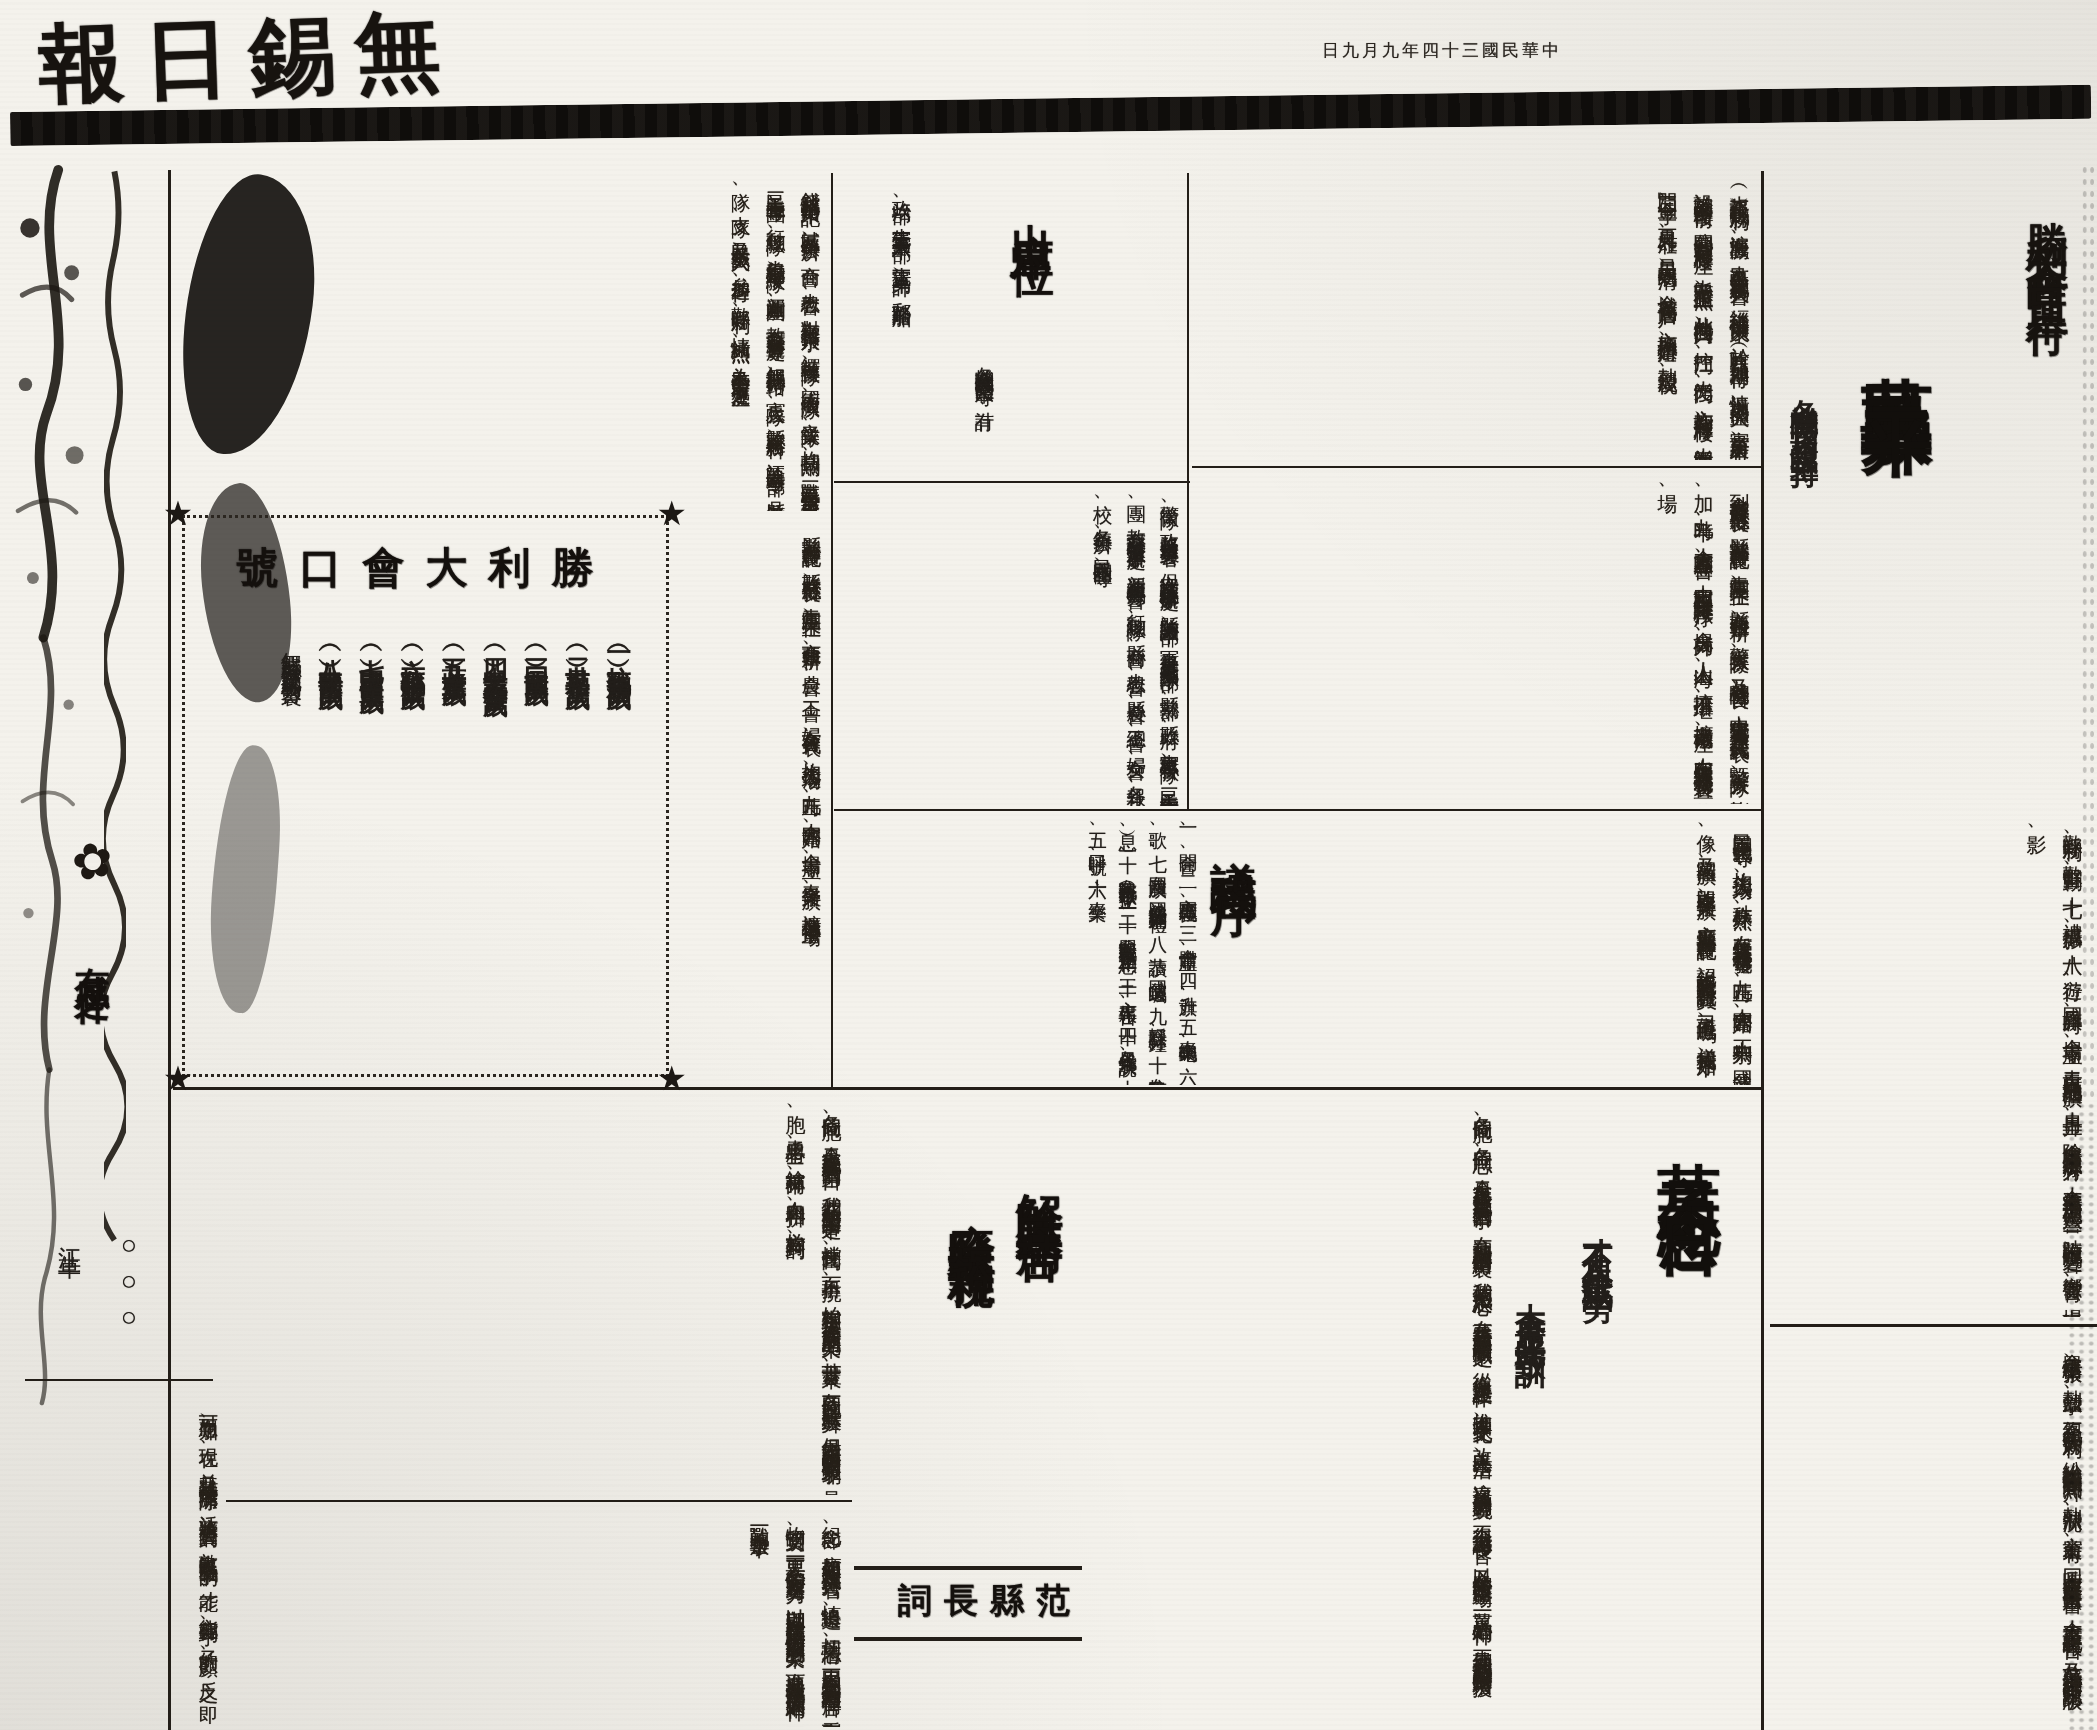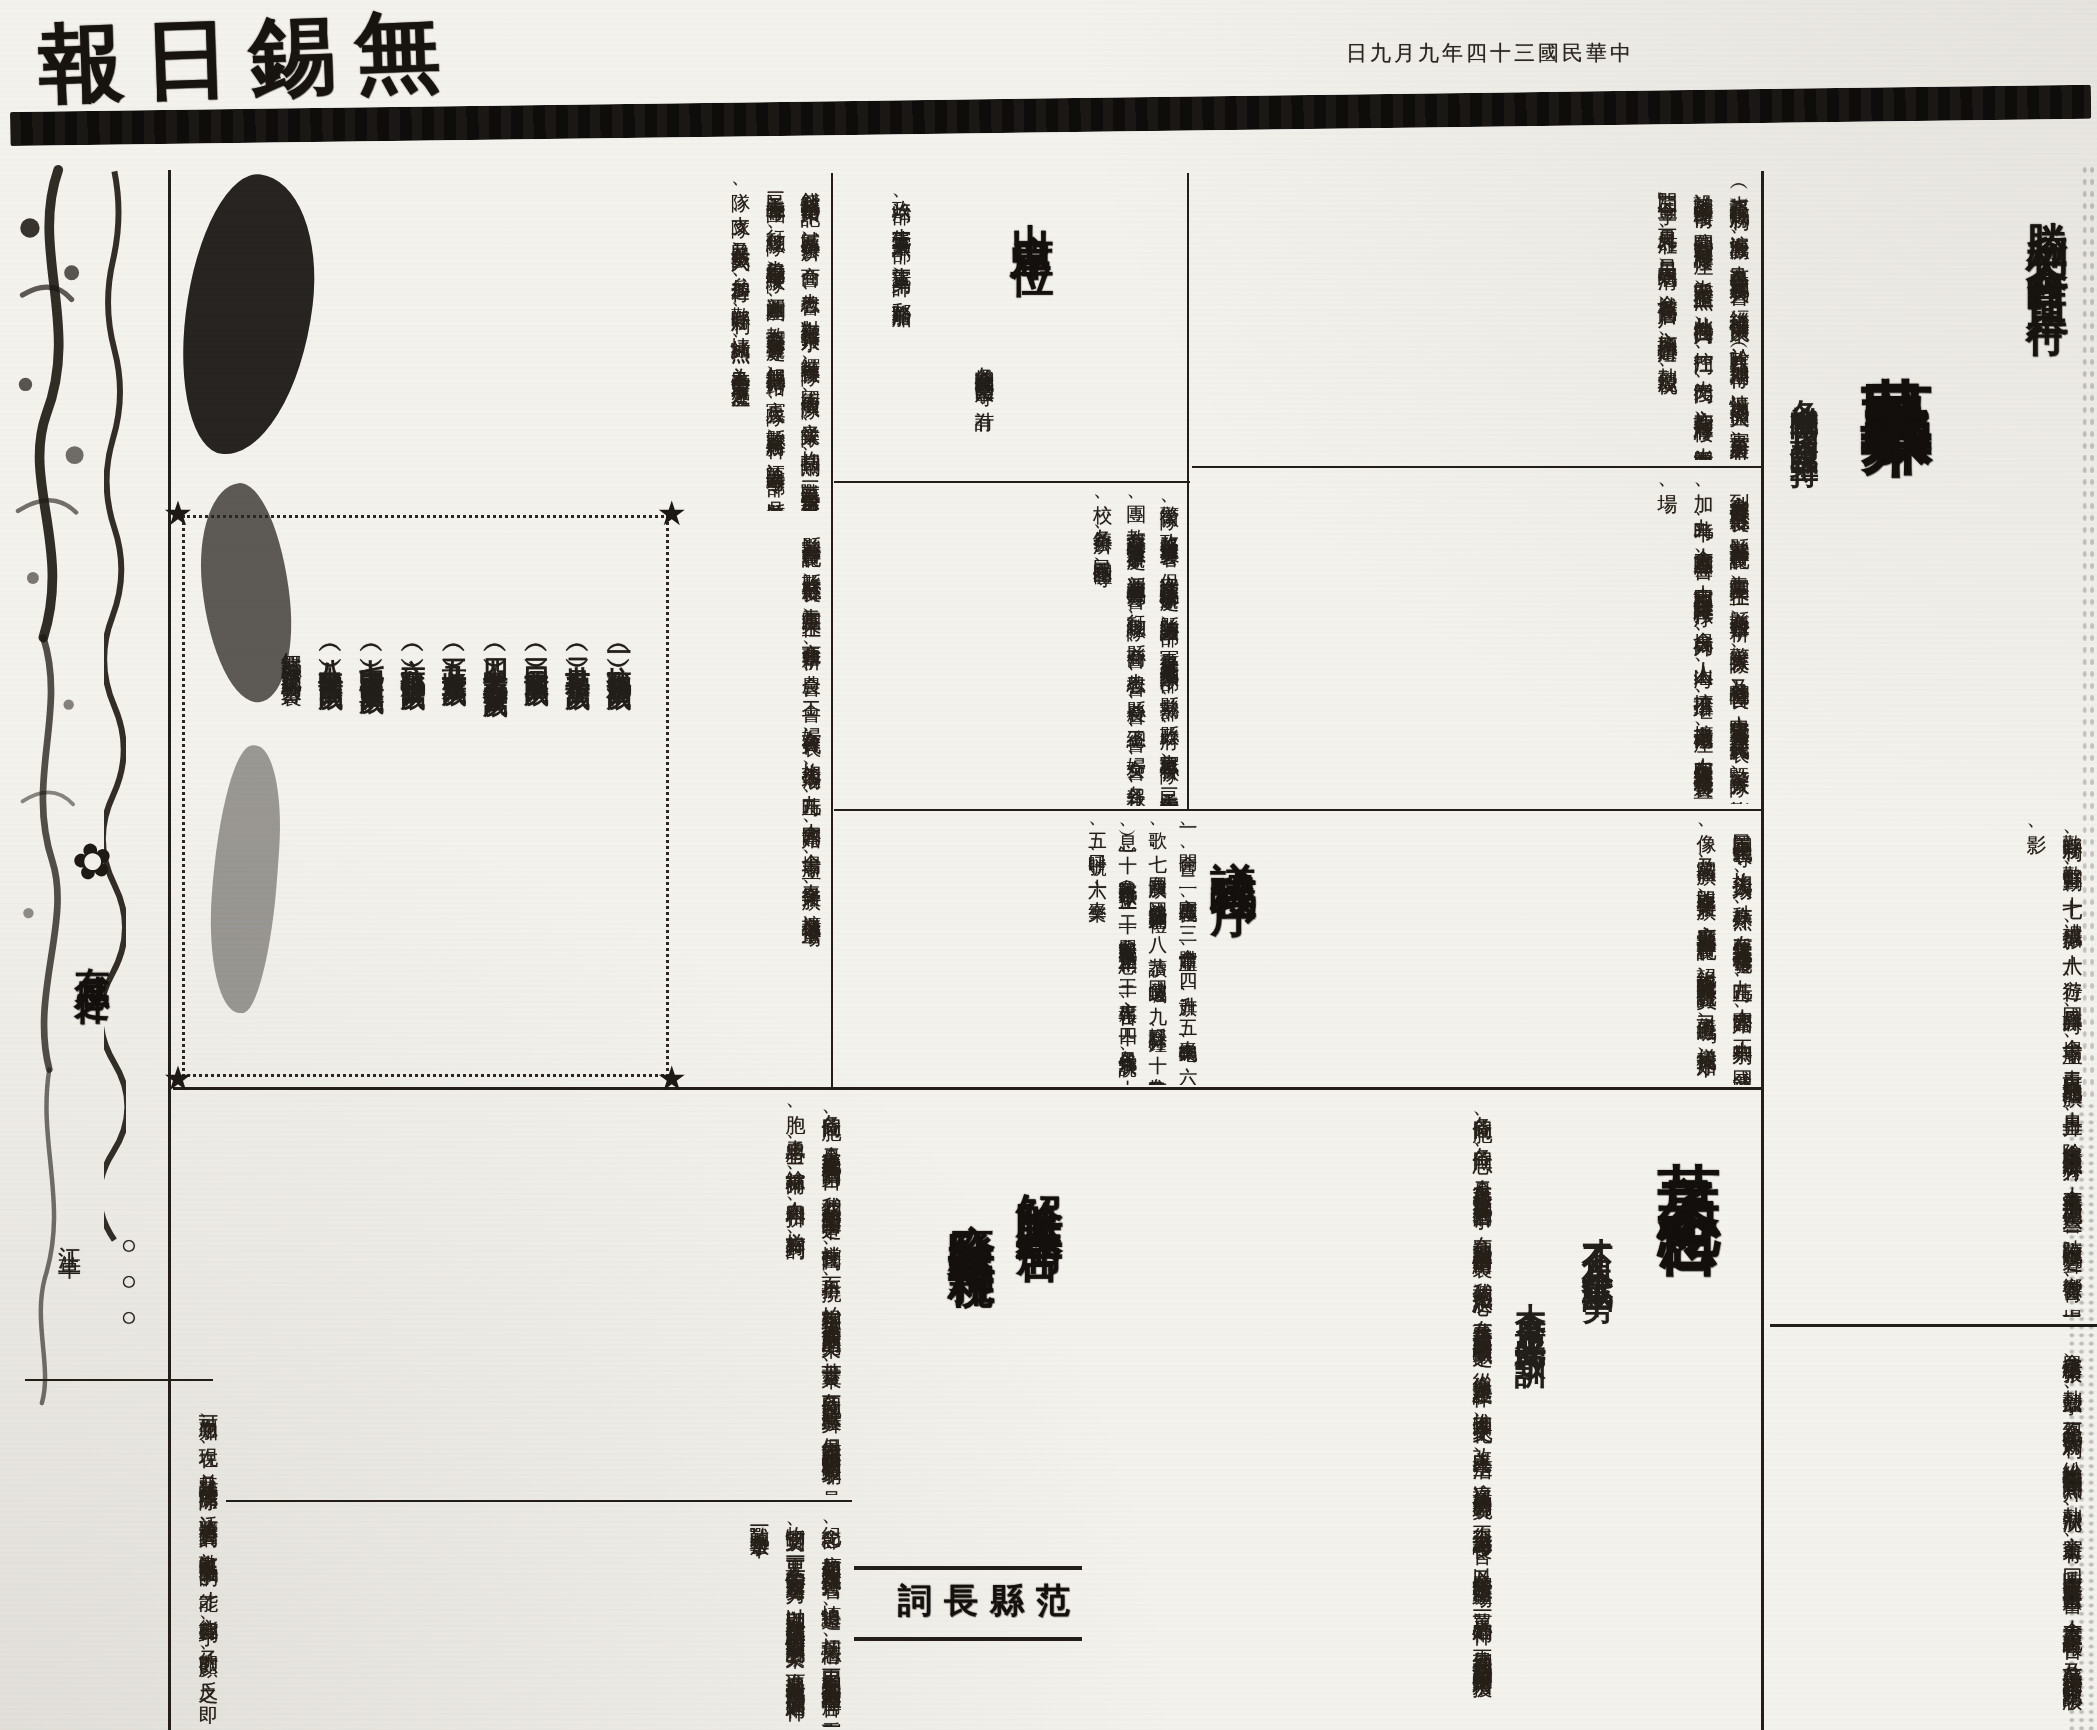--- a/index.html
+++ b/index.html
@@ -25,21 +25,21 @@
   #slogan-box{border:3.7px dotted #2b2620;}
   .blob{background:#15120f;}
 </style>
 </head>
 <body>
 
 <div id="page">
 
   <div class="abs rtl ink-heavy" style="left:13.4px;top:0px;width:447px;font-size:86px;font-weight:700;letter-spacing:19.4px;transform:rotate(-2deg);color:#17130f;">無錫日報</div>
 
-  <div class="abs rtl ink" style="left:1217px;top:39px;width:417px;font-size:21px;letter-spacing:3px;color:#2b2620;">中華民國三十四年九月九日</div>
+  <div class="abs rtl ink" style="left:1145px;top:39px;width:417px;font-size:17px;letter-spacing:3px;color:#2b2620;">中華民國三十四年九月九日</div>
 
   <div class="abs" style="left:10.4px;top:112px;width:2081px;height:34px;background:#0f0d0b;transform:rotate(-0.75deg);transform-origin:left top;border-radius:2.2px;
               background-image:repeating-linear-gradient(90deg, rgba(60,55,50,.25) 0 10.4px, transparent 10.4px 22.3px);"></div>
 
   <svg class="abs" style="left:0;top:161px;" width="112" height="1251" viewBox="0 0 150 1680">
     <g stroke="#1b1712" fill="none" stroke-linecap="round">
       <path d="M78,12 C40,120 108,220 62,340 C30,430 96,520 58,640" stroke-width="13" opacity=".9"></path>
       <path d="M58,640 C90,740 34,830 70,940 C96,1020 40,1120 66,1220" stroke-width="9" opacity=".75"></path>
       <path d="M66,1220 C50,1320 92,1400 60,1500 C44,1560 70,1620 56,1668" stroke-width="6" opacity=".6"></path>
       <path d="M30,180 q40,-24 66,6" stroke-width="7" opacity=".7"></path>
@@ -113,20 +113,21 @@
   <div class="abs v body-text ink" style="left:332px;top:177px;width:495px;height:334px;font-size:19.4px;">錢武慨捐輸始末記、城區各鎮公所、商會、忠教會、對來賓招待茶水、鑼鼓宣傳隊、國術表演隊、音樂隊、均甚熱鬧、三戰區司令長官司令部、三民主義青年團、行動總隊、忠義行動軍縱隊、新運劇團、教育廳蘇省督導處、無錫縣招待站、憲兵隊、縣政府軍務科、江陰要塞司令部、吳縣第六區隊、支隊、及民眾數萬人、參加遊行、歡呼勝利、情緒熱烈、為本邑空前未有之盛況、</div>
 
   <div class="abs v body-text ink" style="left:670px;top:521px;width:158px;height:548px;font-size:19.4px;">縣黨部薛書記長、縣政府范縣長、青年團吳主任、商會張莘耕、農會、工會、婦女會各代表、均先後蒞場、九時正、大會開始、全場肅立、奏樂昇旗、擴音機傳播全場、</div>
 
   <div class="abs" id="slogan-box" style="left:182px;top:515px;width:481px;height:556px;">
     <span class="star" style="left:-22.3px;top:-25px;">★</span>
     <span class="star" style="right:-21px;top:-25px;">★</span>
     <span class="star" style="left:-22.3px;bottom:-24px;">★</span>
     <span class="star" style="right:-21px;bottom:-24px;">★</span>
 
+    <div class="rtl ink-heavy" style="margin-top:22.3px;text-align:center;font-size:42px;font-weight:900;letter-spacing:21px;color:#14100d;">勝利大會口號</div>
 
     <div class="abs v" style="right:22.3px;top:118px;height:422px;">
       <div class="ink" style="font-size:24.6px;letter-spacing:3.7px;margin:0 8.2px;font-weight:700;">（一）抗戰勝利萬歲</div>
       <div class="ink" style="font-size:24.6px;letter-spacing:3.7px;margin:0 8.2px;font-weight:700;">（二）世界和平萬歲</div>
       <div class="ink" style="font-size:24.6px;letter-spacing:3.7px;margin:0 8.2px;font-weight:700;">（三）同盟國萬歲</div>
       <div class="ink" style="font-size:24.6px;letter-spacing:3.7px;margin:0 8.2px;font-weight:700;">（四）中美英蘇合作萬歲</div>
       <div class="ink" style="font-size:24.6px;letter-spacing:3.7px;margin:0 8.2px;font-weight:700;">（五）蔣主席萬歲</div>
       <div class="ink" style="font-size:24.6px;letter-spacing:3.7px;margin:0 8.2px;font-weight:700;">（六）抗戰將士萬歲</div>
       <div class="ink" style="font-size:24.6px;letter-spacing:3.7px;margin:0 8.2px;font-weight:700;">（七）中國國民黨萬歲</div>
       <div class="ink" style="font-size:24.6px;letter-spacing:3.7px;margin:0 8.2px;font-weight:700;">（八）中華民國萬歲</div>

